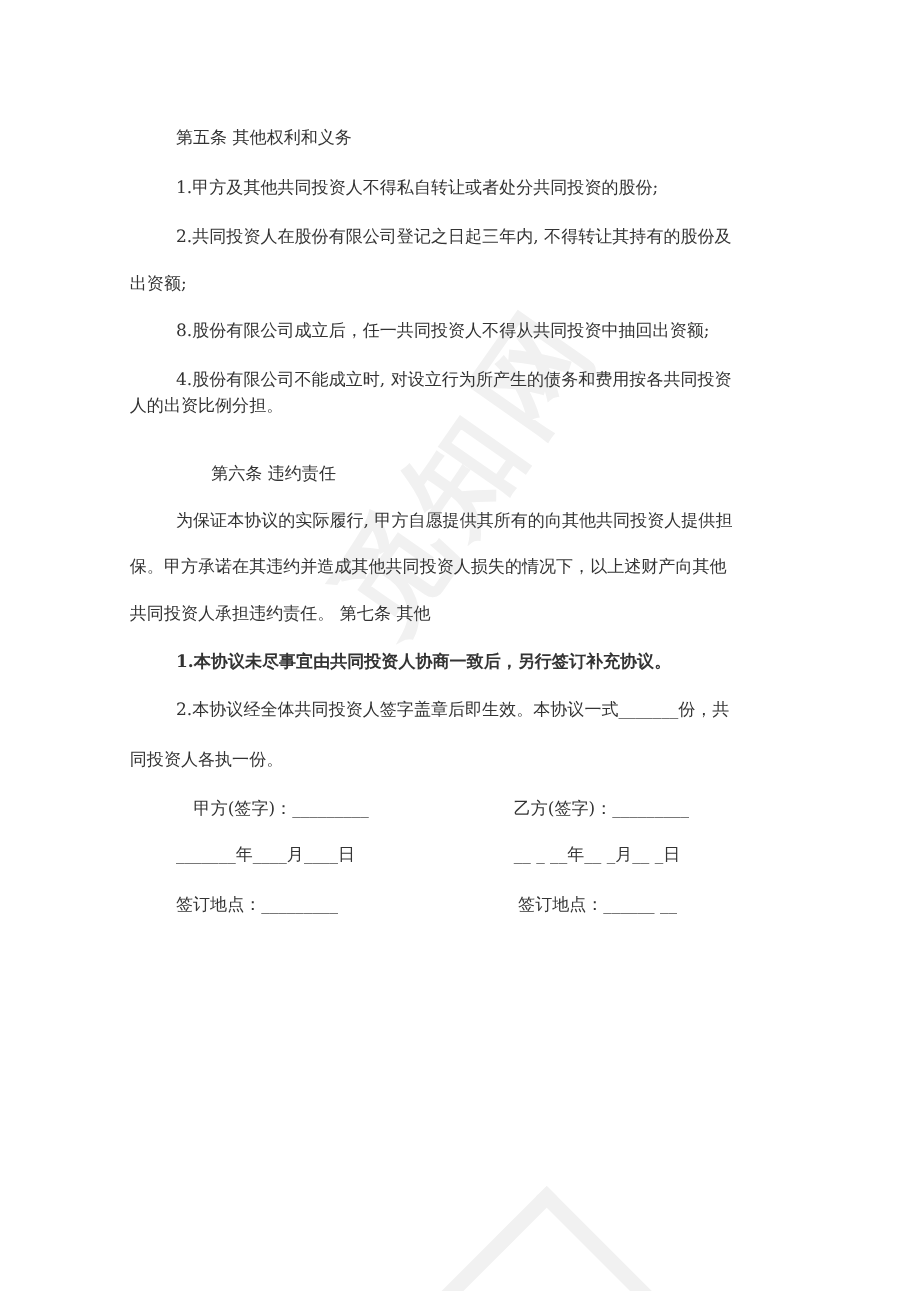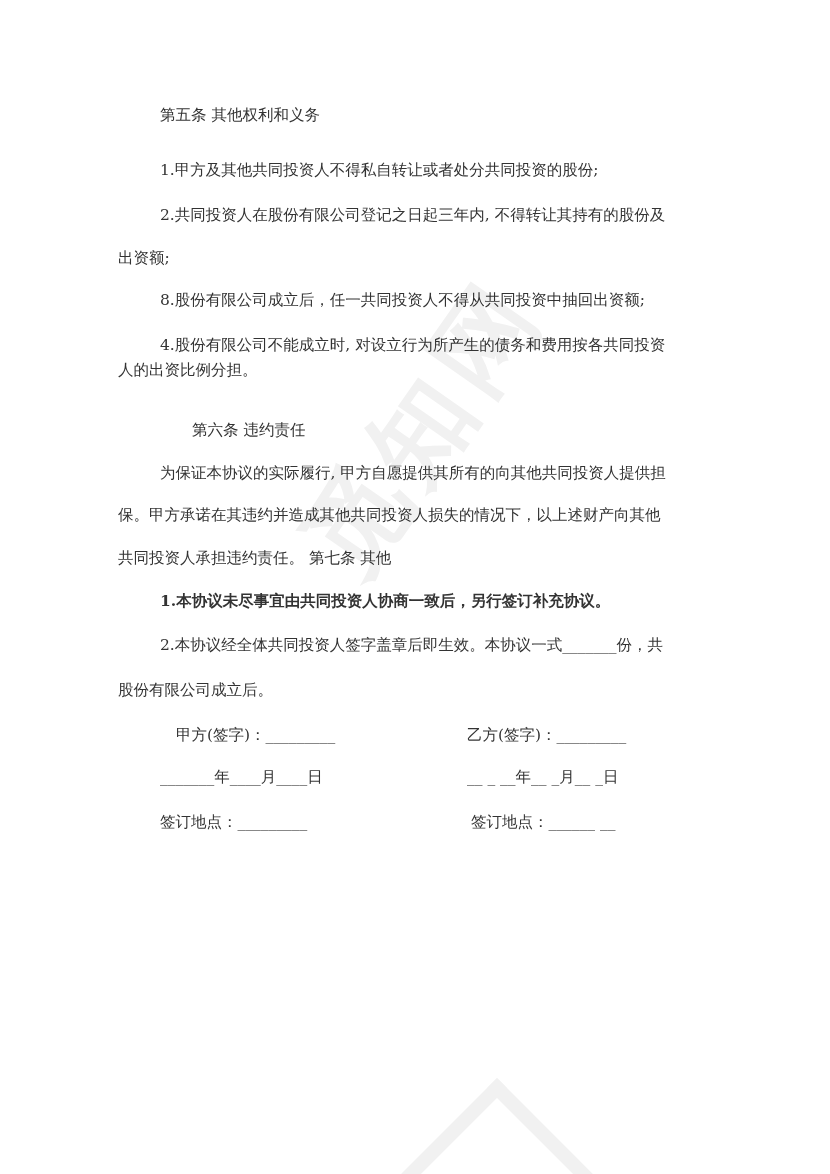--- a/index.html
+++ b/index.html
@@ -69,36 +69,36 @@
 </head>
 <body>
 
 <div class="page">
 
   <div class="watermark wm-main">觅知网</div>
   <div class="watermark wm-bottom"></div>
 
   <div class="content">
 
-    <div class="line indent" style="top:105px;">第五条  其他权利和义务</div>
+    <div class="line indent" style="top:115px;">第五条  其他权利和义务</div>
     <div class="line indent" style="top:160px;">1.甲方及其他共同投资人不得私自转让或者处分共同投资的股份;</div>
     <div class="line indent" style="top:205px;">2.共同投资人在股份有限公司登记之日起三年内, 不得转让其持有的股份及</div>
     <div class="line flush" style="top:248px;">出资额;</div>
     <div class="line indent" style="top:290px;">8.股份有限公司成立后，任一共同投资人不得从共同投资中抽回出资额;</div>
     <div class="line indent" style="top:335px;">4.股份有限公司不能成立时, 对设立行为所产生的债务和费用按各共同投资</div>
     <div class="line flush" style="top:360px;font-family:Liberation Serif, serif;">人的出资比例分担。</div>
 
     <div class="line indent" style="top:420px;margin-left:32px;">第六条  违约责任</div>
     <div class="line indent" style="top:463px;">为保证本协议的实际履行, 甲方自愿提供其所有的向其他共同投资人提供担</div>
     <div class="line flush" style="top:505px;">保。甲方承诺在其违约并造成其他共同投资人损失的情况下，以上述财产向其他</div>
     <div class="line flush" style="top:548px;">共同投资人承担违约责任。  第七条  其他</div>
 
     <div class="line indent" style="top:591px;font-weight:bold;">1.本协议未尽事宜由共同投资人协商一致后，另行签订补充协议。</div>
     <div class="line indent" style="top:635px;">2.本协议经全体共同投资人签字盖章后即生效。本协议一式_______份，共</div>
-    <div class="line flush" style="top:680px;">股份有限公司成立后。</div>
+    <div class="line flush" style="top:680px;">同投资人各执一份。</div>
 
     <div class="line indent" style="top:725px;margin-left:16px;">甲方(签字)：_________</div>
     <div class="line col-right" style="top:725px;">乙方(签字)：_________</div>
 
     <div class="line indent" style="top:767px;">_______年____月____日</div>
     <div class="line col-right" style="top:767px;">__ _ __年__ _月__ _日</div>
 
     <div class="line indent" style="top:812px;">签订地点：_________</div>
     <div class="line col-right" style="top:812px; left:436px;">签订地点：______ __</div>
 

